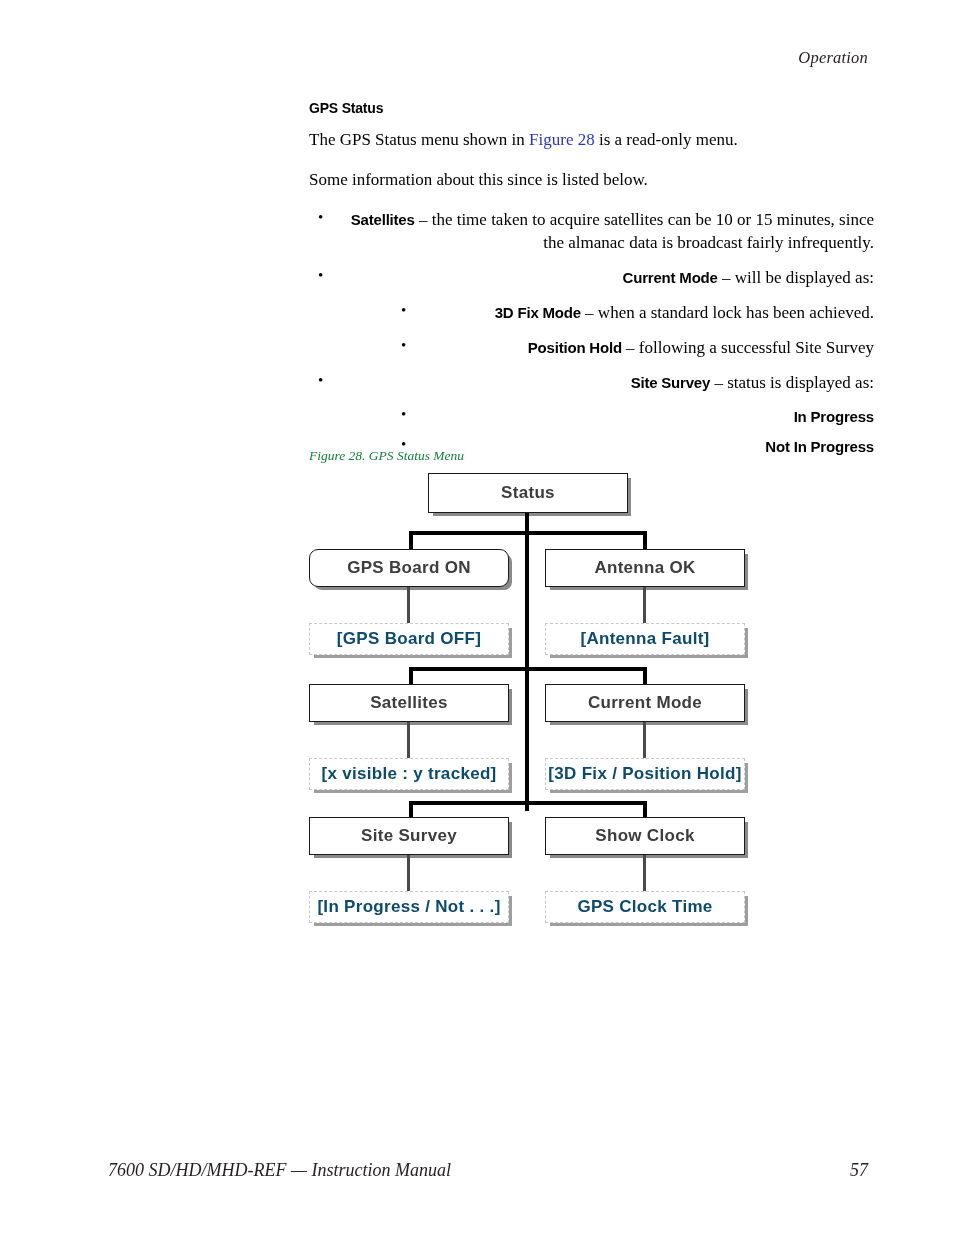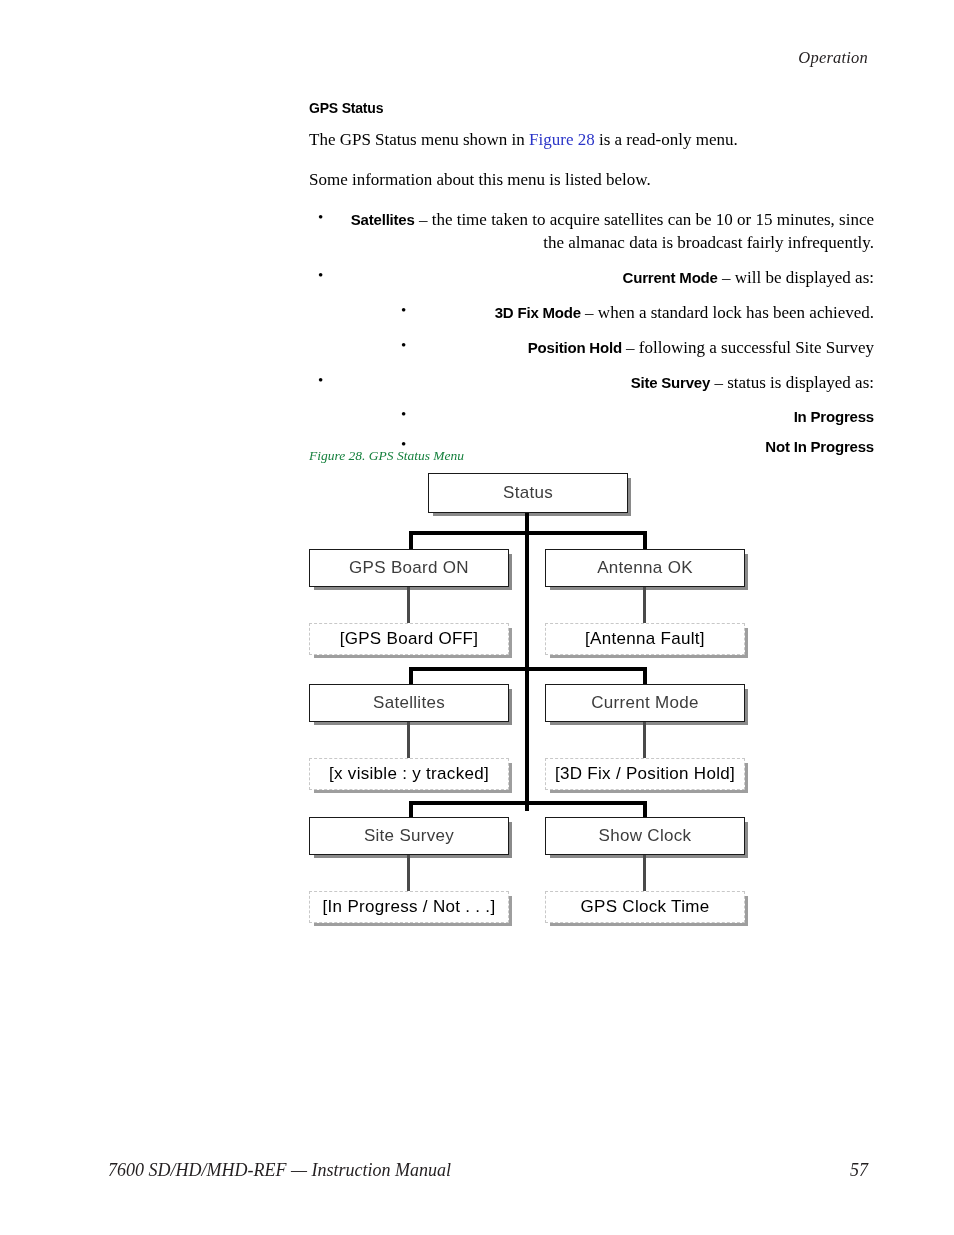--- a/index.html
+++ b/index.html
@@ -133,29 +133,30 @@
     position: absolute;
     box-sizing: border-box;
     background: #ffffff;
     font-family: "Liberation Sans", sans-serif;
     font-size: 17px;
     color: #3d3d3d;
     display: flex;
     align-items: center;
     justify-content: center;
     letter-spacing: 0.3px;
+    font-weight: bold;
   }
   .node.solid {
     border: 1.6px solid #1a1a1a;
     box-shadow: 4px 4px 0 -1px #8a8a8a;
   }
   .node.dashed {
     border: 1.5px dashed #c8c8c8;
     box-shadow: 4px 4px 0 -1px #9e9e9e;
-    color: #000000;
+    color: #0c4a6e;
   }
 
   
   .ln {
     position: absolute;
     background: #000000;
   }
   .ln.thin { background: #4a4a4a; }
 
   
@@ -177,21 +178,21 @@
 <body>
 
 <div class="running-head">Operation</div>
 
 <div class="content">
 
   <h2 class="section-title">GPS Status</h2>
 
   <p class="para tight"><span>The GPS Status menu shown in </span><span class="figref">Figure 28</span><span> is a read-only menu.</span></p>
 
-  <p class="para">Some information about this menu is listed below.</p>
+  <p class="para">Some information about this since is listed below.</p>
 
   <ul class="bullets level1">
     <li><span class="term">Satellites</span><span class="plain"> – the time taken to acquire satellites can be 10 or 15 minutes, since the almanac data is broadcast fairly infrequently.</span></li>
 
     <li><span class="term">Current Mode</span><span class="plain"> – will be displayed as:</span>
 
       <ul class="bullets level2">
         <li><span class="term">3D Fix Mode</span><span class="plain"> – when a standard lock has been achieved.</span></li>
         <li><span class="term">Position Hold</span><span class="plain"> – following a successful Site Survey</span></li>
       </ul>
@@ -214,21 +215,21 @@
   <div class="node solid" style="left:428px; top:473px; width:200px; height:40px;">
     <span>Status</span>
   </div>
 
   <div class="ln" style="left:525px; top:513px; width:4px; height:298px;"></div>
 
   <div class="ln" style="left:409px; top:531px; width:238px; height:4px;"></div>
   <div class="ln" style="left:409px; top:531px; width:4px; height:20px;"></div>
   <div class="ln" style="left:643px; top:531px; width:4px; height:20px;"></div>
 
-  <div class="node solid" style="left:309px; top:549px; width:200px; height:38px;">
+  <div class="node solid" style="left:309px; top:549px; width:200px; height:38px;border-radius:9px;">
     <span>GPS Board ON</span>
   </div>
   <div class="node solid" style="left:545px; top:549px; width:200px; height:38px;">
     <span>Antenna OK</span>
   </div>
 
   <div class="ln thin" style="left:407px; top:587px; width:3px; height:37px;"></div>
   <div class="ln thin" style="left:643px; top:587px; width:3px; height:37px;"></div>
 
   <div class="node dashed" style="left:309px; top:623px; width:200px; height:32px;">

